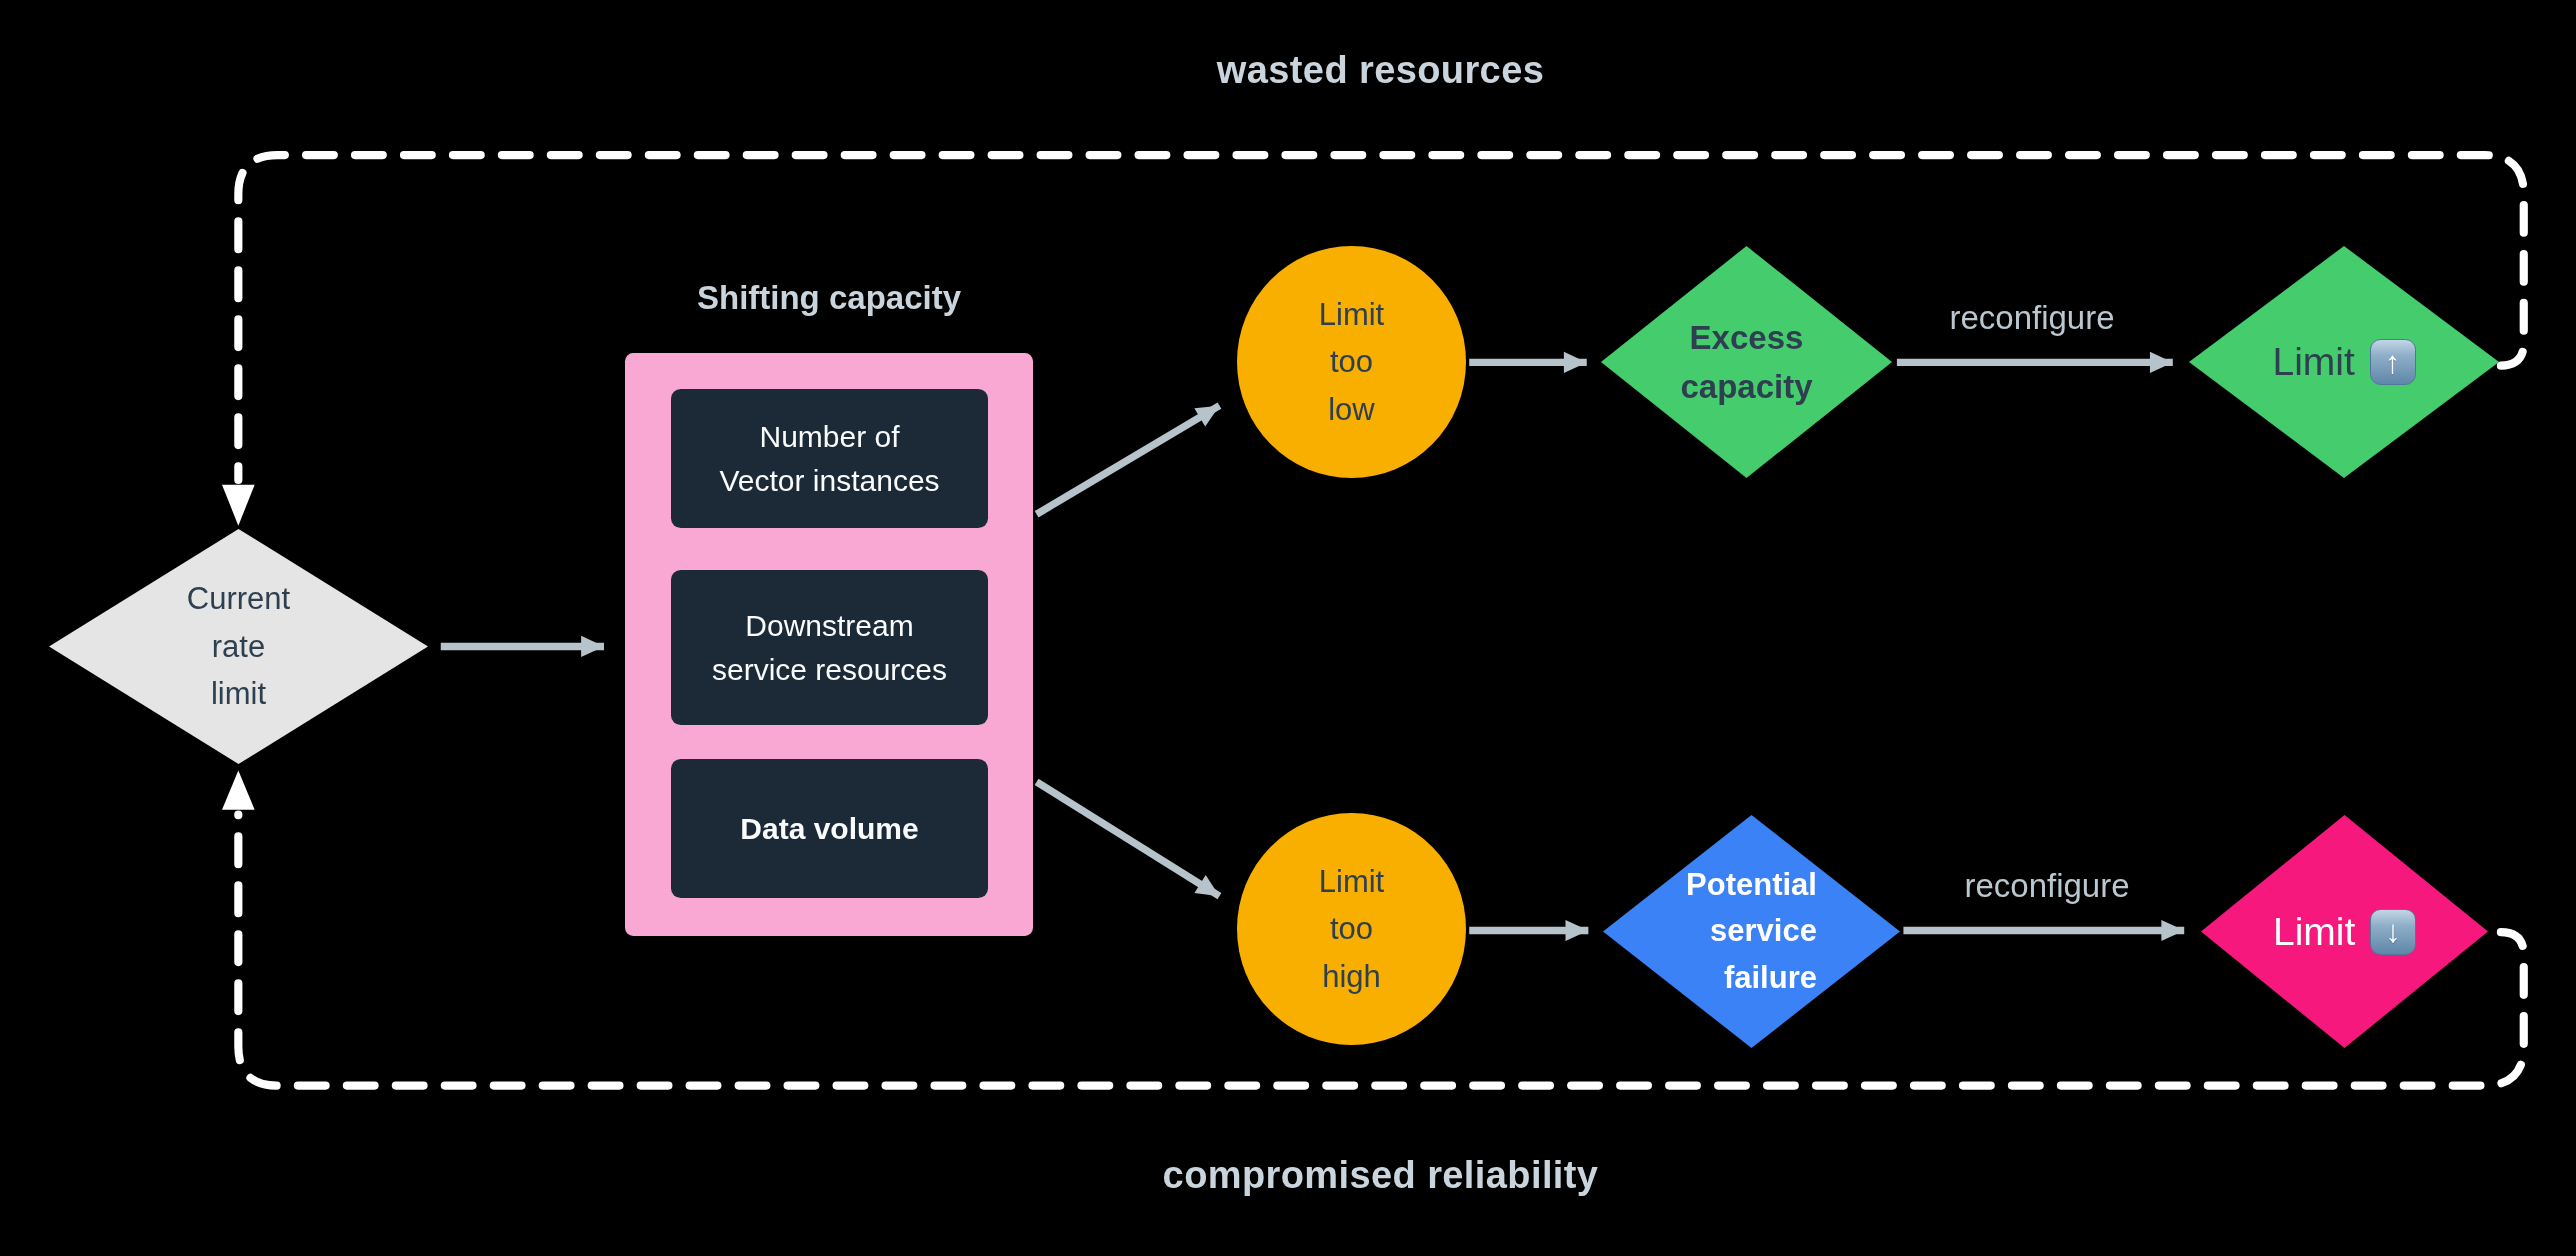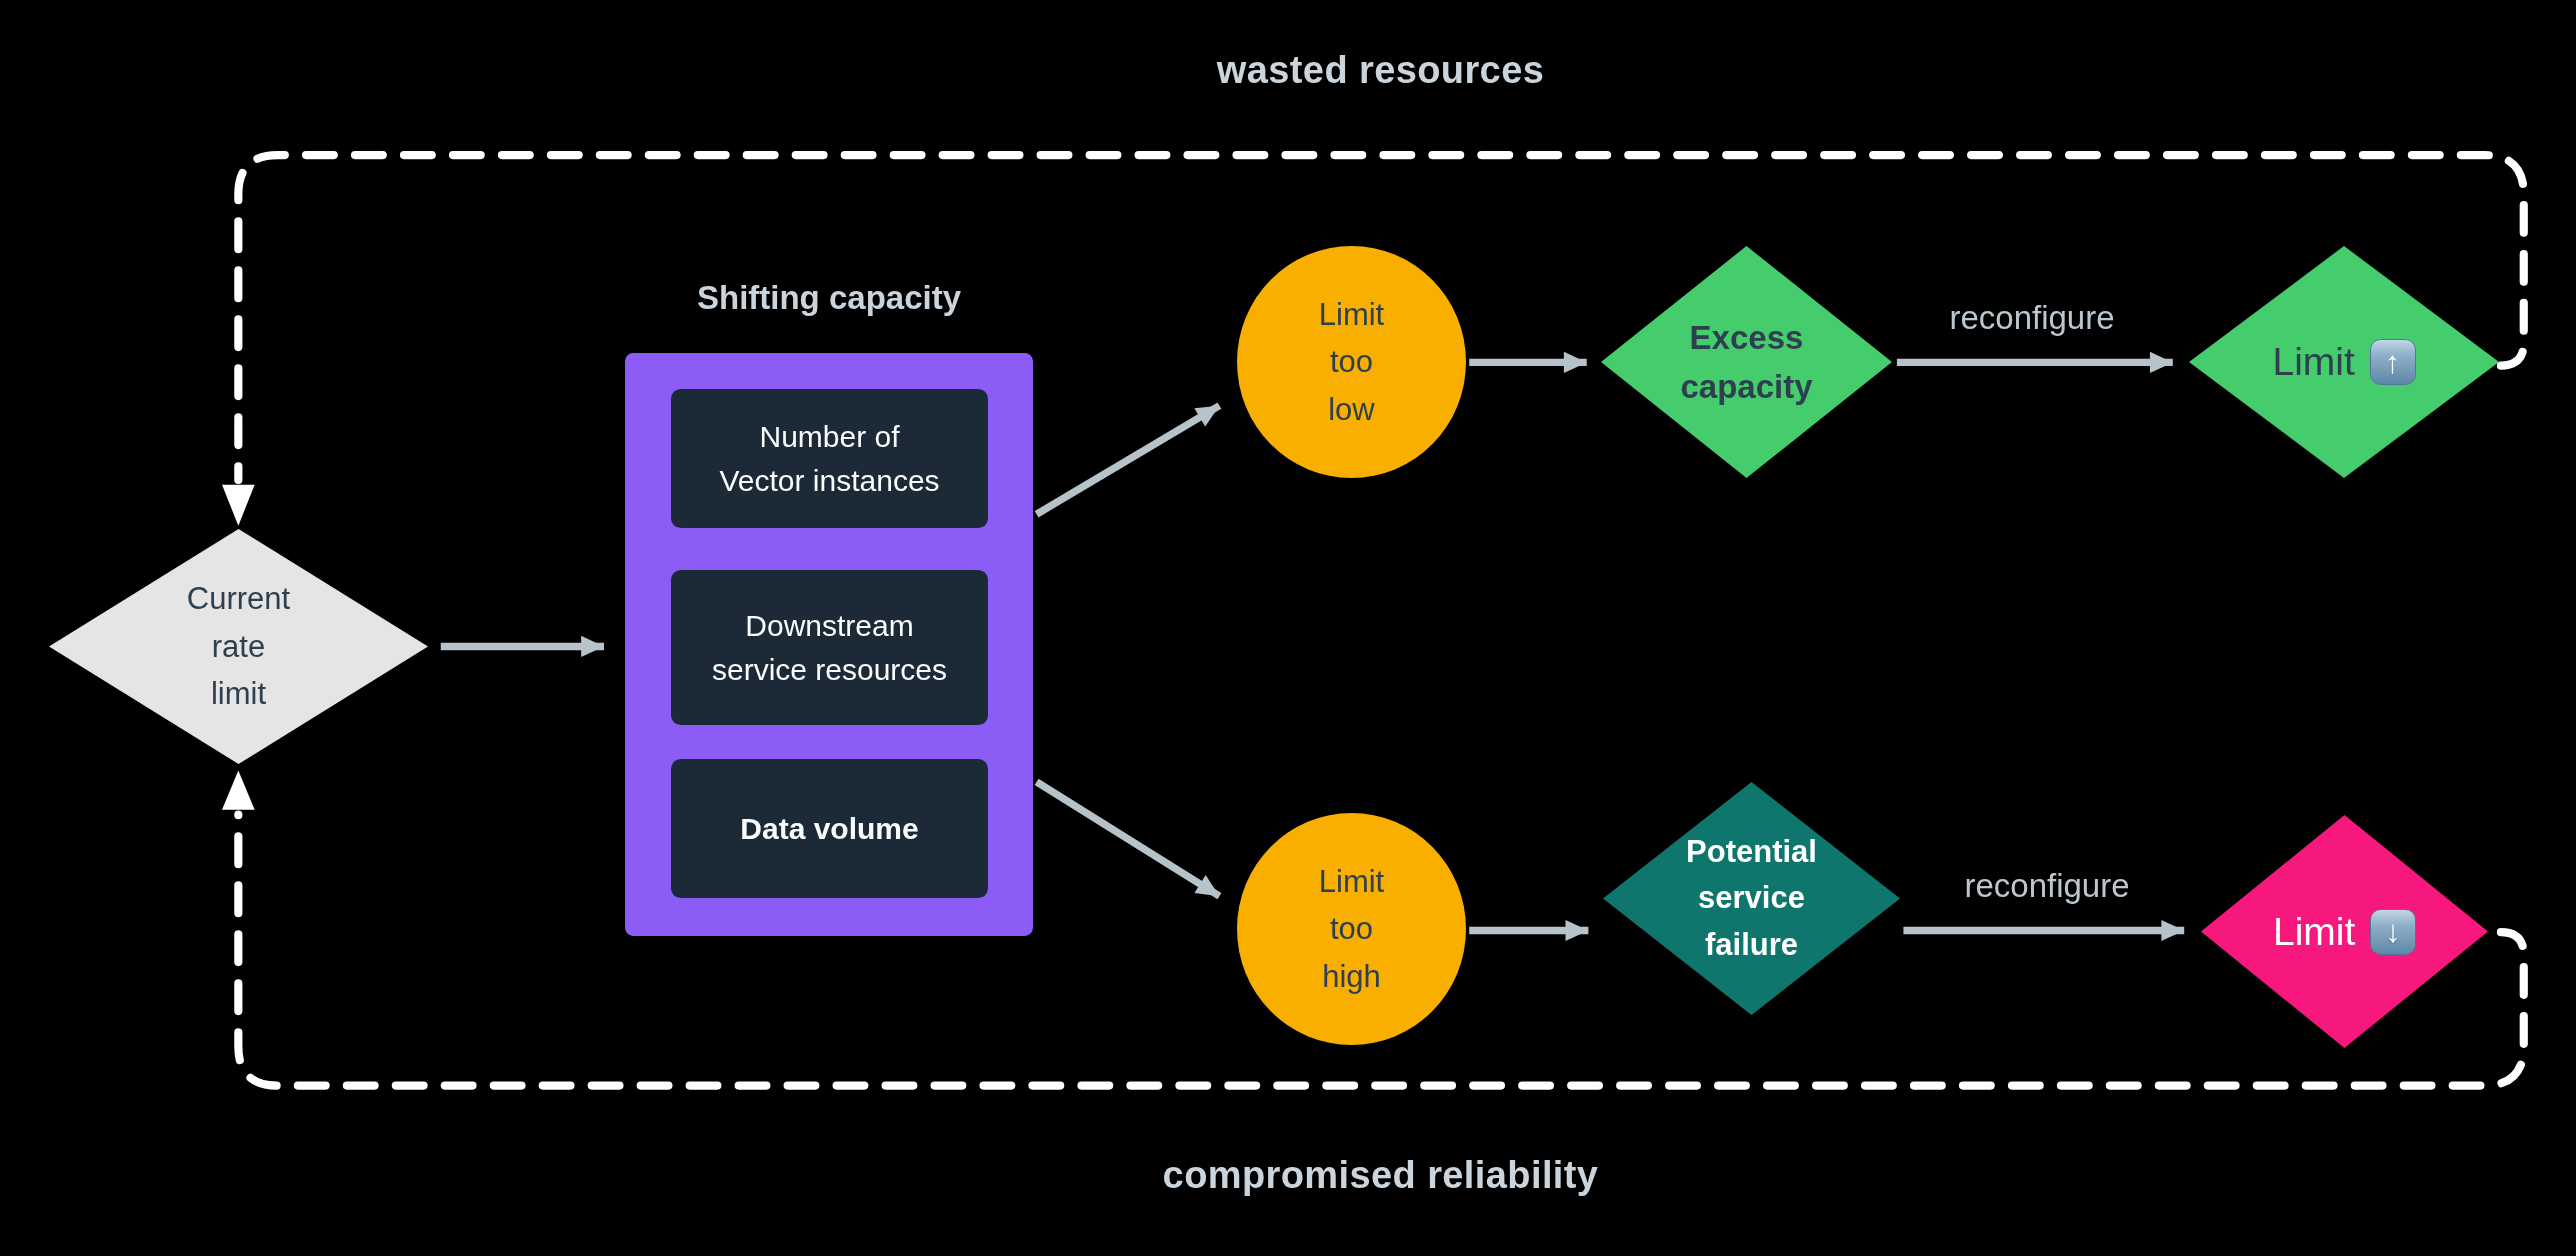--- a/index.html
+++ b/index.html
@@ -28,21 +28,21 @@
   .limit-label-light{color:#FFFFFF;font-size:39px;}
   .emoji-btn{
     width:46px;height:46px;border-radius:10.6px;flex:0 0 auto;
     background:linear-gradient(180deg,#c3d6e6 0%,#8fafc9 35%,#5f87a8 100%);
     border:1.6px solid #50779a;box-sizing:border-box;
     display:flex;align-items:center;justify-content:center;
     color:#fff;font-size:31px;font-weight:bold;line-height:1;
     text-shadow:0 0.8px 1.6px rgba(0,0,0,0.25);
   }
   .panel{
-    background:#8b5cf6;border-radius:8.2px;
+    background:#f9a8d4;border-radius:8.2px;
   }
   .pbox{
     position:absolute;left:46px;width:317px;background:#1C2A38;border-radius:9.8px;
     display:flex;align-items:center;justify-content:center;text-align:center;
     color:#FAFBFC;font-size:30px;line-height:1.45;
   }
   .panel-label{
     color:#C9D4DC;font-size:33px;font-weight:bold;text-align:center;
   }
   .edge-label{
@@ -119,21 +119,21 @@
 
   <div class="abs diamond" style="left:2189px;top:246px;width:310px;height:232px;background:#45CD6D;">
     <div class="limit-row">
       <span class="limit-label-dark">Limit</span>
       <span class="emoji-btn">
         <span>↑</span>
       </span>
     </div>
   </div>
 
-  <div class="abs diamond" style="left:1603px;top:782px;width:297px;height:233px;background:#0f766e;">
+  <div class="abs diamond" style="left:1603px;top:815px;width:297px;height:233px;background:#3b82f6;text-align:right;">
     <div class="node-text-bold-light pre">Potential
 service
 failure</div>
   </div>
 
   <div class="abs diamond" style="left:2201px;top:815px;width:287px;height:233px;background:#F7187E;">
     <div class="limit-row">
       <span class="limit-label-light">Limit</span>
       <span class="emoji-btn">
         <span>↓</span>

